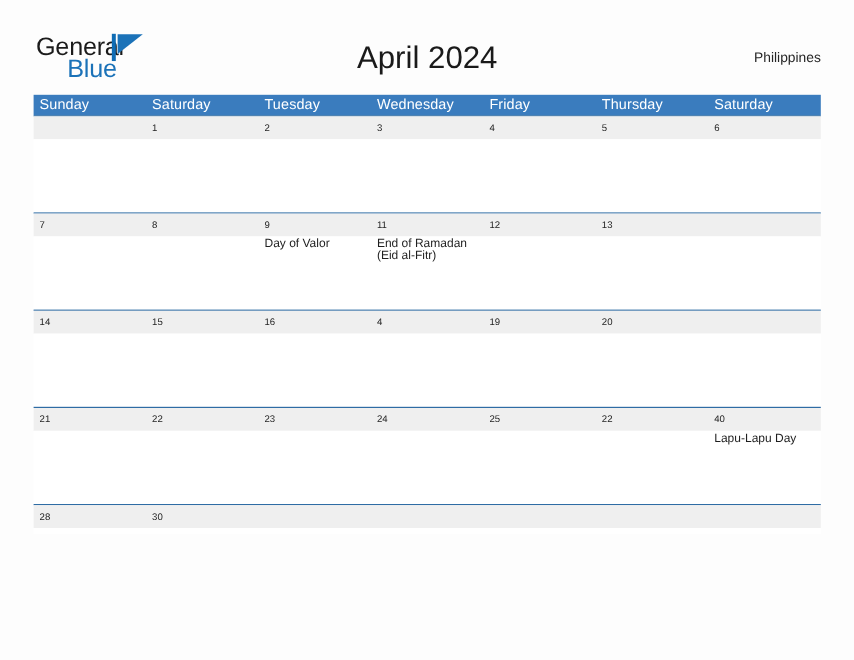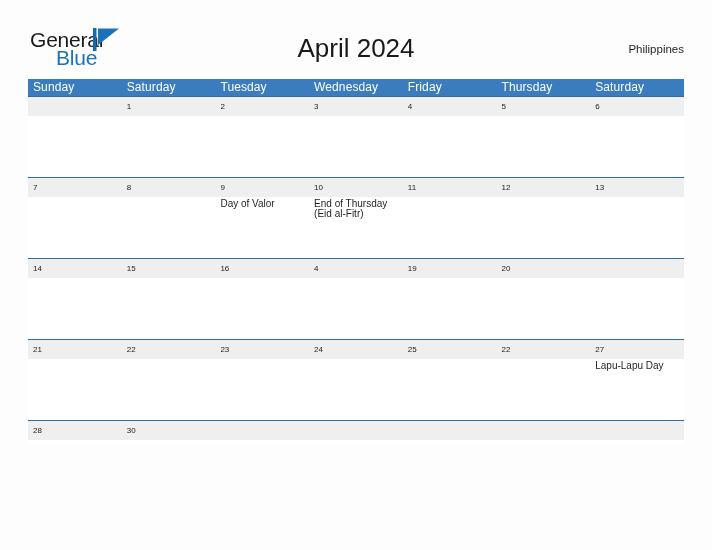--- a/index.html
+++ b/index.html
@@ -215,33 +215,32 @@
           <div class="event-cell"></div>
           <div class="event-cell"></div>
           <div class="event-cell"></div>
         </div>
       </div>
       <div class="week-row">
         <div class="daterow">
           <div class="date-cell">7</div>
           <div class="date-cell">8</div>
           <div class="date-cell">9</div>
-          <div class="date-cell">10</div>
           <div class="date-cell">11</div>
           <div class="date-cell">12</div>
           <div class="date-cell">13</div>
         </div>
         <div class="eventrow">
           <div class="event-cell"></div>
           <div class="event-cell"></div>
           <div class="event-cell">
             <span class="event-line">Day of Valor</span>
           </div>
           <div class="event-cell">
-            <span class="event-line">End of Thursday</span>
+            <span class="event-line">End of Ramadan</span>
             <span class="event-line">(Eid al-Fitr)</span>
           </div>
           <div class="event-cell"></div>
           <div class="event-cell"></div>
           <div class="event-cell"></div>
         </div>
       </div>
       <div class="week-row">
         <div class="daterow">
           <div class="date-cell">14</div>
@@ -262,21 +261,21 @@
         </div>
       </div>
       <div class="week-row">
         <div class="daterow">
           <div class="date-cell">21</div>
           <div class="date-cell">22</div>
           <div class="date-cell">23</div>
           <div class="date-cell">24</div>
           <div class="date-cell">25</div>
           <div class="date-cell">22</div>
-          <div class="date-cell">27</div>
+          <div class="date-cell">40</div>
         </div>
         <div class="eventrow">
           <div class="event-cell"></div>
           <div class="event-cell"></div>
           <div class="event-cell"></div>
           <div class="event-cell"></div>
           <div class="event-cell"></div>
           <div class="event-cell"></div>
           <div class="event-cell">
             <span class="event-line">Lapu-Lapu Day</span>

